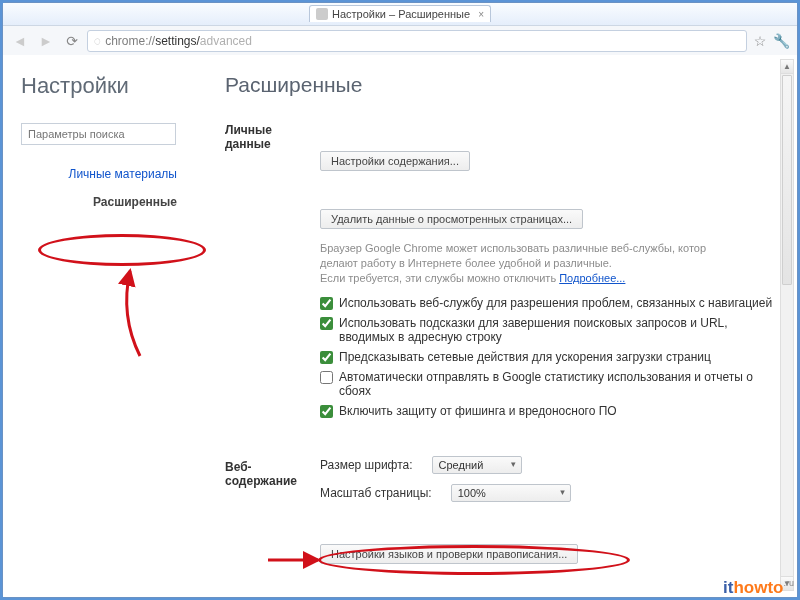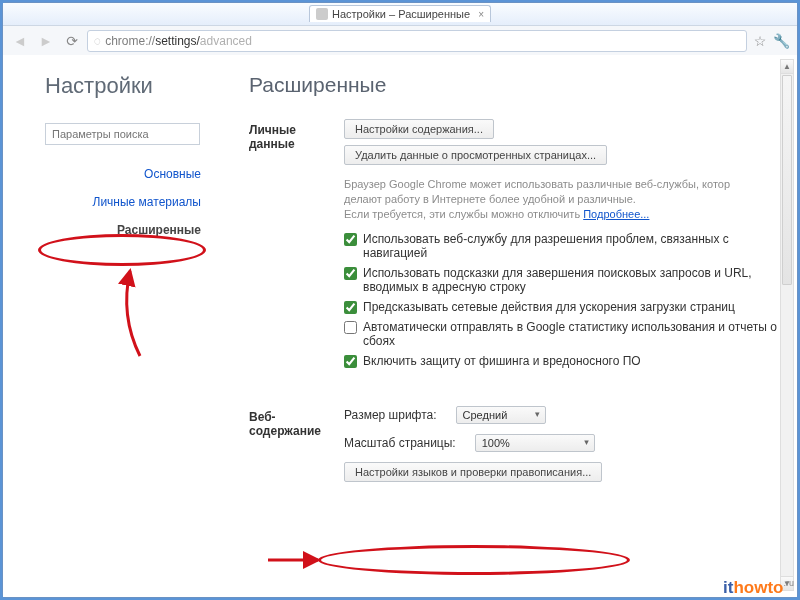--- a/index.html
+++ b/index.html
@@ -14,35 +14,35 @@
 .wbtn { width:26px; height:15px; border:1px solid #9cb3d1; background:linear-gradient(#fafcff,#dfeafc); border-radius:2px; font-size:9px; text-align:center; line-height:13px; color:#556; cursor:pointer; }
 .toolbar { height:30px; background:#f5f7fa; border-top:1px solid #cdd7e4; display:flex; align-items:center; padding:0 6px; gap:4px; }
 .navbtn { width:22px; height:22px; border-radius:3px; display:flex; align-items:center; justify-content:center; color:#888; font-size:14px; cursor:pointer; }
 .navbtn.disabled { color:#ccc; }
 .omnibox { flex:1; height:22px; background:#fff; border:1px solid #c4d0e0; border-radius:3px; display:flex; align-items:center; padding:0 6px; font-size:12px; color:#555; }
 .omnibox .proto { color:#7e7e7e; }
 .omnibox .host { color:#333; }
 .omnibox .path { color:#b0b0b0; }
 .star,.wrench { width:18px; height:18px; color:#888; font-size:14px; text-align:center; line-height:18px; cursor:pointer; }
 .content { flex:1; background:#fff; display:flex; overflow:hidden; }
-.sidebar { width:200px; padding:18px 10px 10px 18px;margin-left:24px; }
+.sidebar { width:200px; padding:18px 10px 10px 18px; }
 .sidebar h1 { font-size:22px; font-weight:400; color:#606a76; margin-bottom:24px; }
 .search { width:155px; height:22px; border:1px solid #c8d0da; background:#fff; padding:0 6px; font-size:11px; color:#aaa; margin-bottom:18px; display:block; }
 .sblink { display:block; text-align:right; padding:4px 16px 4px 0; margin-bottom:6px; font-size:12px; color:#1155cc; cursor:pointer; }
 .sblink.active { font-weight:600; color:#444; background:#fff; position:relative; }
 .ring { position:absolute; border:3px solid #d1111a; border-radius:50%/50%; pointer-events:none; }
 .ring1 { left:38px; top:234px; width:168px; height:32px; }
 .arrow { position:absolute; pointer-events:none; }
 .arrow svg { overflow:visible; }
 .main { flex:1; padding:18px 12px 10px 22px; overflow:auto; }
 .main h1 { font-size:21px; font-weight:400; color:#5a6370; margin-bottom:22px; }
 .section { display:flex; margin-bottom:32px; }
 .seclabel { width:95px; font-weight:700; font-size:12px; color:#333; padding-top:4px; }
 .secbody { flex:1; font-size:12px; color:#333; }
-.btn { display:inline-block; background:linear-gradient(#fafafa,#ededed); border:1px solid #bfc5cc; border-radius:2px; padding:3px 10px; font-size:11px; color:#444; cursor:pointer; margin-bottom:6px; margin-right:6px; }
+.btn { display:inline-block; background:linear-gradient(#fafafa,#ededed); border:1px solid #bfc5cc; border-radius:2px; padding:3px 10px; font-size:11px; color:#444; cursor:pointer; margin-bottom:6px; margin-right:6px;margin-top:32px; }
 .desc { font-size:11px; color:#8c8c8c; line-height:1.35; margin:6px 0 10px; }
 .desc a { color:#1155cc; text-decoration:underline; cursor:pointer; }
 .chk { display:flex; align-items:flex-start; gap:6px; margin-bottom:6px; font-size:12px; }
 .chk input { margin-top:1px; accent-color:#3b8e3b; }
 .row { display:flex; align-items:center; gap:19px; margin-bottom:10px; font-size:12px; }
 .sel { background:linear-gradient(#fafafa,#ededed); border:1px solid #bfc5cc; border-radius:2px; padding:2px 20px 2px 6px; font-size:11px; cursor:pointer; position:relative; min-width:90px; }
 .sel::after { content:"▾"; position:absolute; right:5px; top:2px; font-size:9px; color:#666; }
 .ring2 { left:318px; top:545px; width:312px; height:30px; }
 .scrollbar { position:absolute; right:3px; top:56px; bottom:6px; width:14px; background:#f1f1f1; border:1px solid #dedede; }
 .scrollbtn { height:14px; background:linear-gradient(#fafafa,#e6e6e6); border-bottom:1px solid #dedede; text-align:center; font-size:8px; line-height:13px; color:#777; cursor:pointer; }
@@ -81,21 +81,20 @@
         <span class="path">advanced</span>
     </div>
     <div class="star">☆</div>
     <div class="wrench">🔧</div>
   </div>
 
   <div class="content">
     <div class="sidebar">
       <h1>Настройки</h1>
       <input class="search" placeholder="Параметры поиска" style="">
-      <span class="sblink">Основные</span>
       <span class="sblink">Личные материалы</span>
       <span class="sblink active">Расширенные</span>
     </div>
 
     <div class="main">
       <h1>Расширенные</h1>
 
       <div class="section">
         <div class="seclabel">Личные данные</div>
         <div class="secbody">

